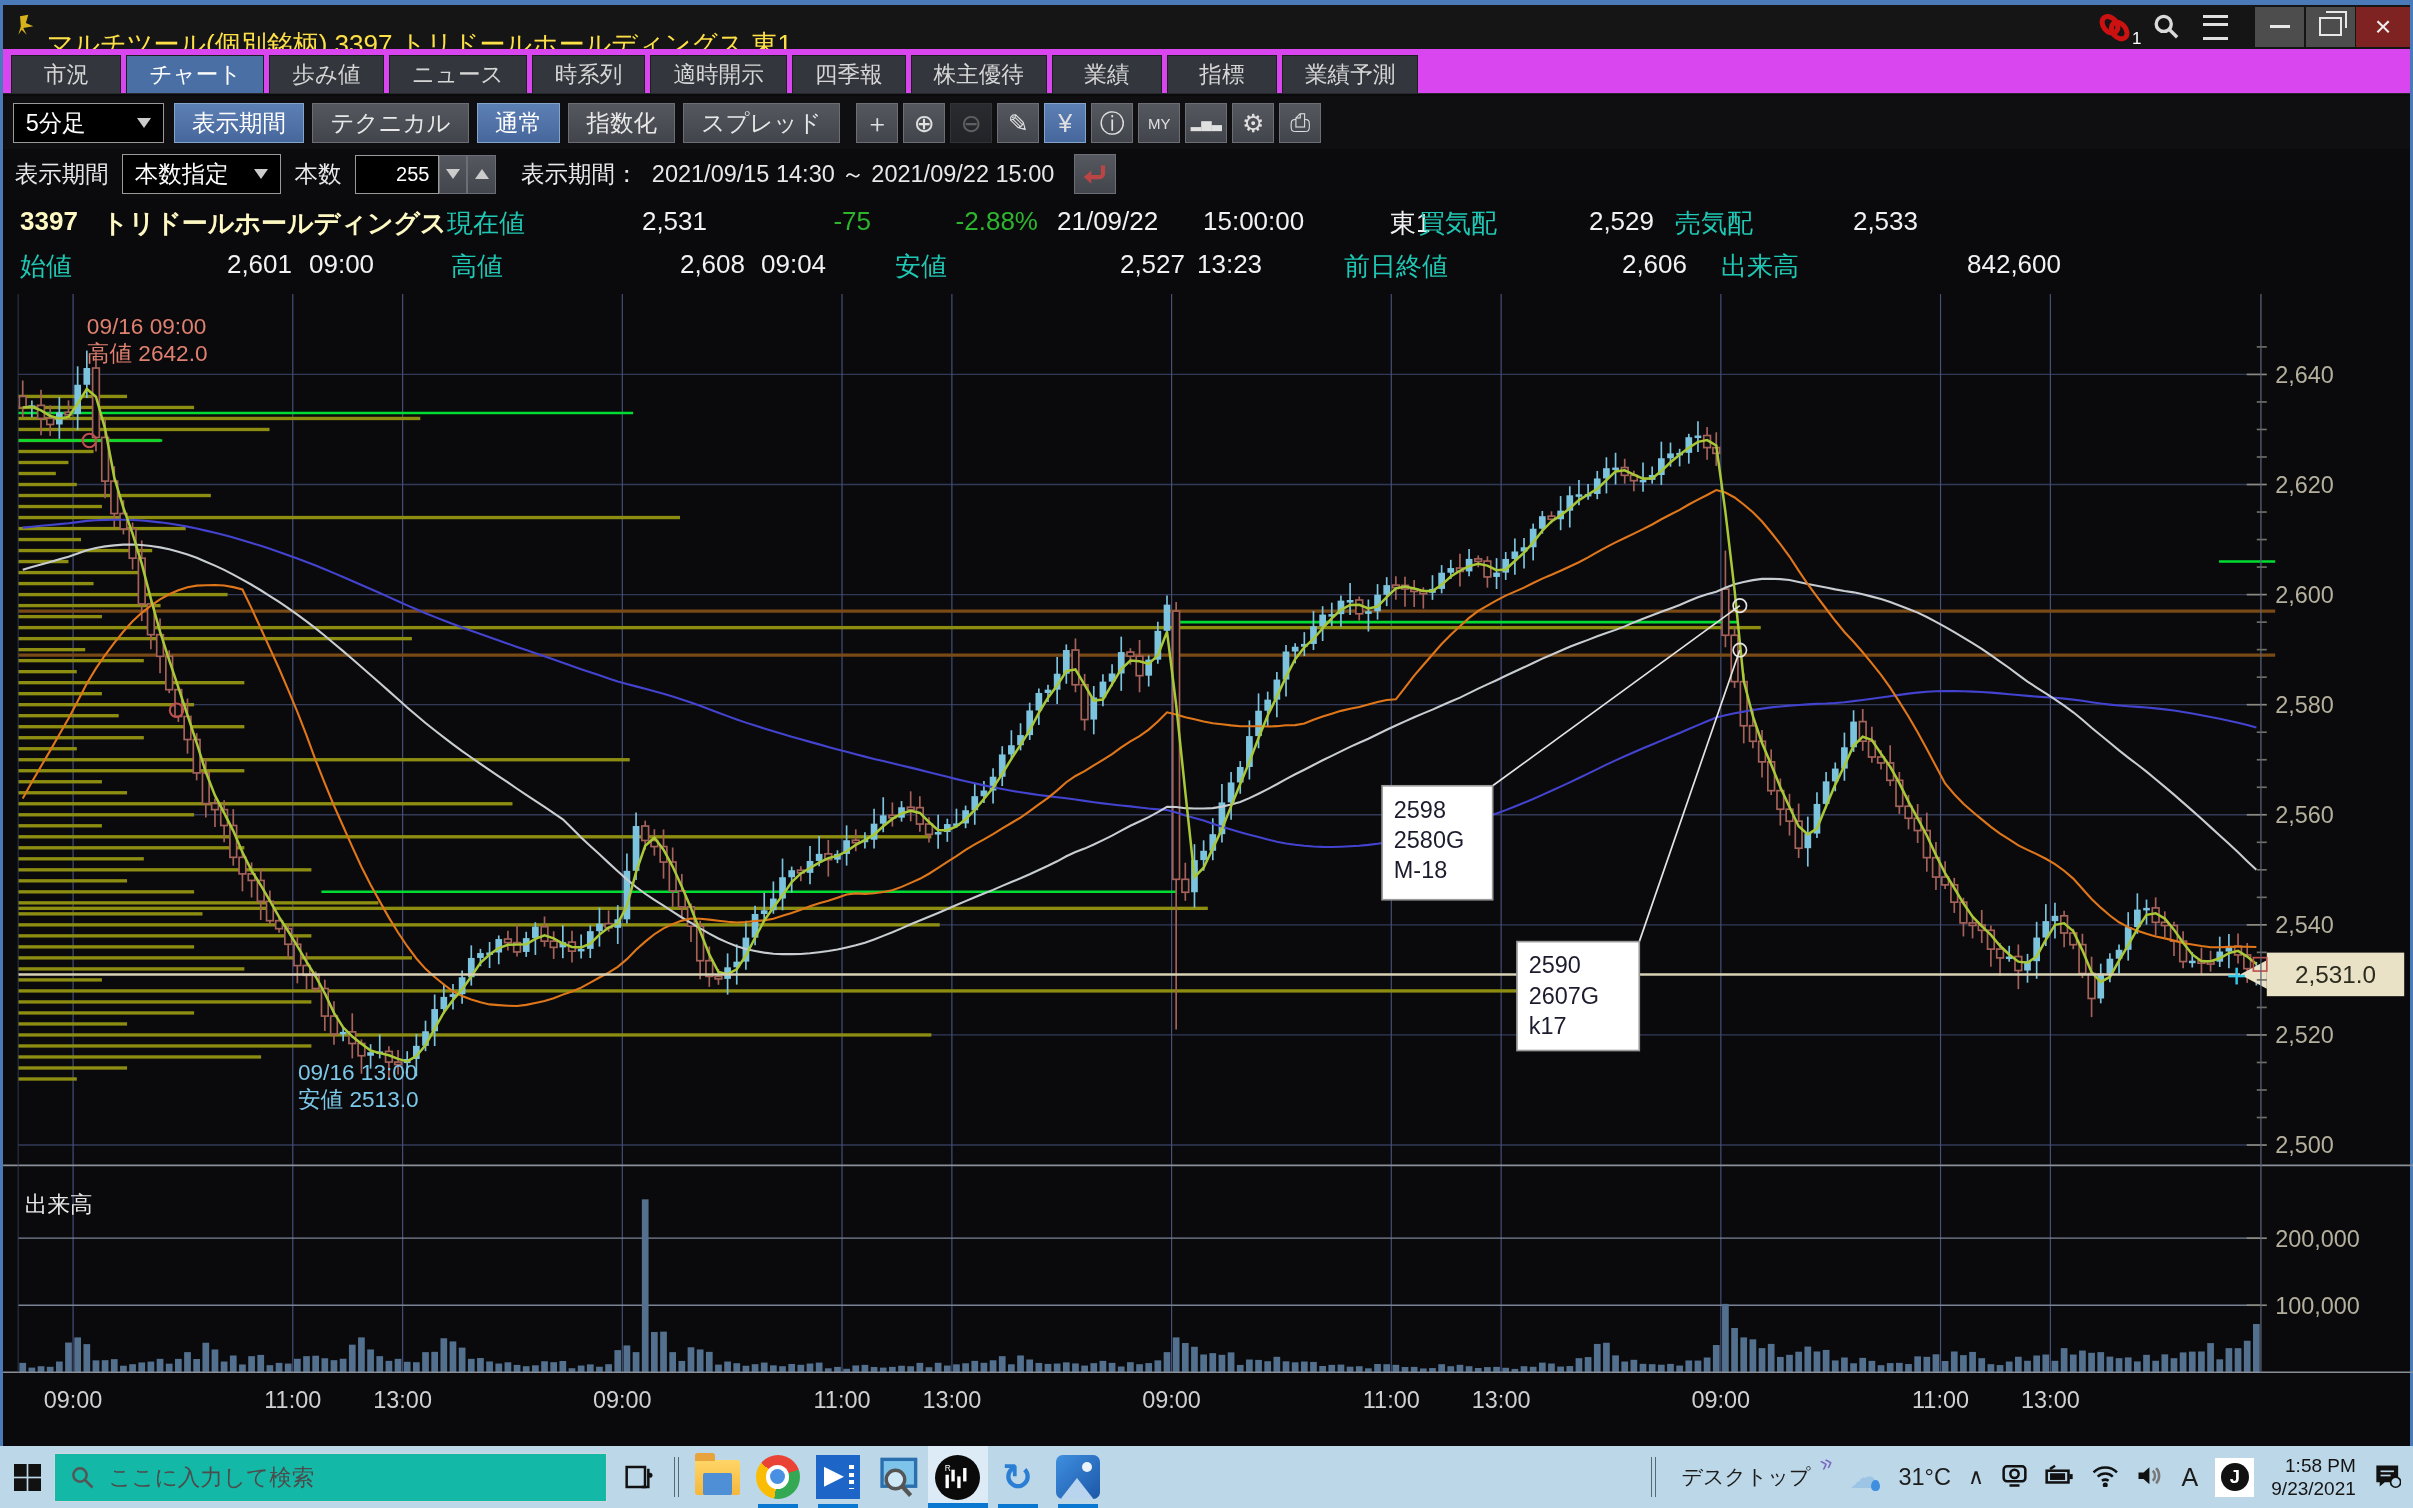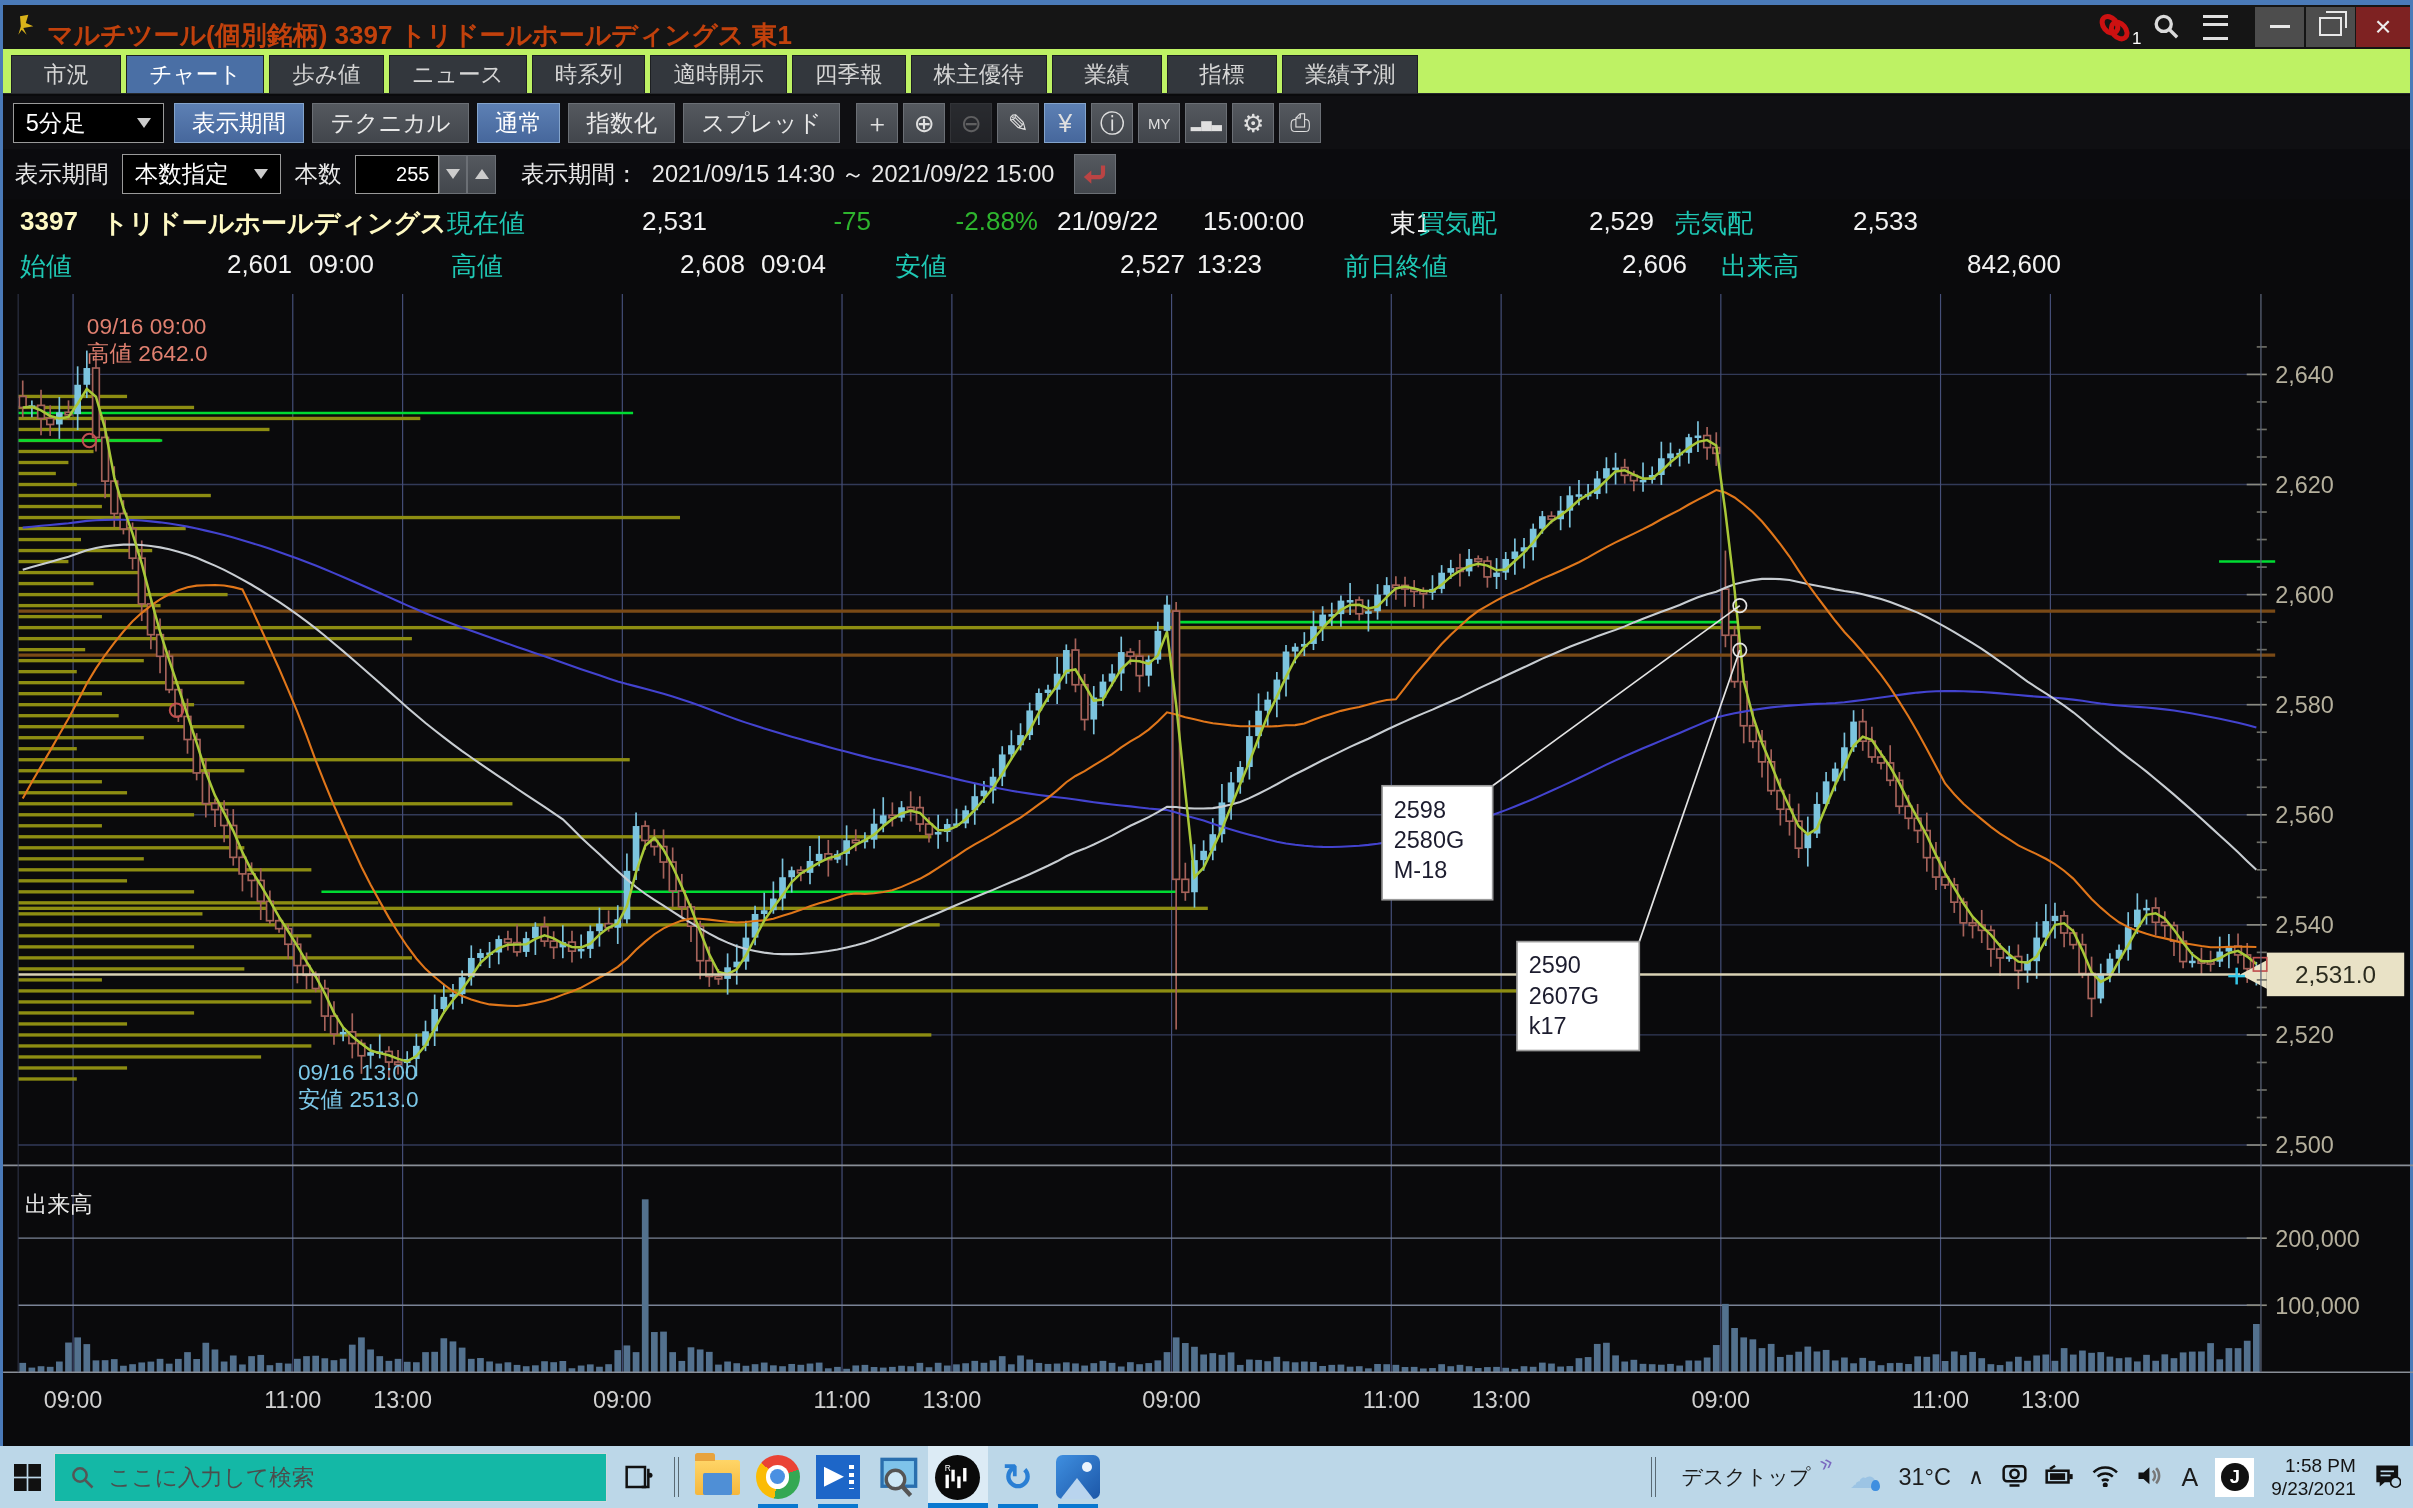--- a/index.html
+++ b/index.html
@@ -3,32 +3,32 @@
 <meta charset="utf-8">
 <style>
   html,body{margin:0;padding:0;background:#000;}
   body{width:2413px;height:1508px;position:relative;overflow:hidden;
        font-family:"Liberation Sans","DejaVu Sans",sans-serif;-webkit-font-smoothing:antialiased;}
   .window{position:absolute;top:0;left:0;width:2413px;height:1446px;background:#0a0a0c;
           border-left:3.4px solid #4a7ab8;border-right:3.4px solid #4a7ab8;border-top:5px solid #4a7ab8;box-sizing:border-box;}
   
   .titlebar{position:absolute;top:0;left:0;right:0;height:44px;background:#151515;}
   .titlebar .pin{position:absolute;left:11.7px;top:8.4px;}
-  .titlebar .title{position:absolute;left:44px;top:13px;font-size:26px;font-weight:bold;color:#c2410c;white-space:nowrap;}
+  .titlebar .title{position:absolute;left:44px;top:22px;font-size:26px;font-weight:normal;color:#fde047;white-space:nowrap;}
   .tb-ico{position:absolute;top:6.7px;width:37px;height:32px;display:flex;align-items:center;justify-content:center;}
   .winbtn{position:absolute;top:1.7px;height:40px;display:flex;align-items:center;justify-content:center;background:#4d4d4d;}
   .winbtn.close{background:#7e2222;color:#eee;font-size:28.5px;}
   .minbar{width:20px;height:3.4px;background:#e8e8e8;}
   .restore-sq{position:relative;width:18.4px;height:15px;border:2.5px solid #e8e8e8;}
   .restore-sq::before{content:"";position:absolute;left:5px;top:-8.4px;width:18.4px;height:15px;border:2.5px solid #e8e8e8;border-bottom:none;border-left:none;}
   .linkbadge{position:absolute;right:-8.4px;bottom:-5px;color:#fff;font-size:17px;}
   .hamb{width:25px;height:18.4px;border-top:3.4px solid #e0e0e0;border-bottom:3.4px solid #e0e0e0;position:relative;}
   .hamb::after{content:"";position:absolute;left:0;top:4.2px;width:25px;height:3.4px;background:#e0e0e0;}
   
-  .tabbar{position:absolute;top:44px;left:0;right:0;height:45px;background:#bef264;display:flex;align-items:flex-end;padding-left:8.4px;gap:5px;box-sizing:border-box;border-bottom:1.7px solid #26282c;}
+  .tabbar{position:absolute;top:44px;left:0;right:0;height:45px;background:#d946ef;display:flex;align-items:flex-end;padding-left:8.4px;gap:5px;box-sizing:border-box;border-bottom:1.7px solid #26282c;}
   .tab{height:37px;line-height:37px;padding:0 22px;min-width:64px;text-align:center;background:#33373d;color:#d6d6d6;font-size:22.6px;border:0.8px solid #1d1f22;border-bottom:none;}
   .tab.active{background:#4a6fa5;color:#fff;}
   
   .toolbar{position:absolute;top:91px;left:0;right:0;height:54px;background:#0f0f12;display:flex;align-items:center;gap:10px;padding-left:10px;box-sizing:border-box;}
   .select{background:#000;border:1.7px solid #9a9a9a;color:#fff;font-size:23.5px;height:40px;display:flex;align-items:center;padding:0 11.7px;gap:13.4px;box-sizing:border-box;}
   .caret-dn{width:0;height:0;border-left:7.5px solid transparent;border-right:7.5px solid transparent;border-top:10px solid #cccccc;}
   .caret-up{width:0;height:0;border-left:7.5px solid transparent;border-right:7.5px solid transparent;border-bottom:10px solid #cccccc;}
   .tbtn{height:40px;display:flex;align-items:center;padding:0 17px;font-size:23.5px;color:#e8e8e8;background:linear-gradient(#55595f,#42464c);border:0.8px solid #6b6f75;box-sizing:border-box;}
   .tbtn.active{background:linear-gradient(#5d80b4,#46679c);border-color:#84a4cc;color:#fff;}
   .ibtn{width:42px;height:40px;display:flex;align-items:center;justify-content:center;font-size:25px;color:#e0e0e0;background:linear-gradient(#55595f,#42464c);border:0.8px solid #6b6f75;box-sizing:border-box;}

